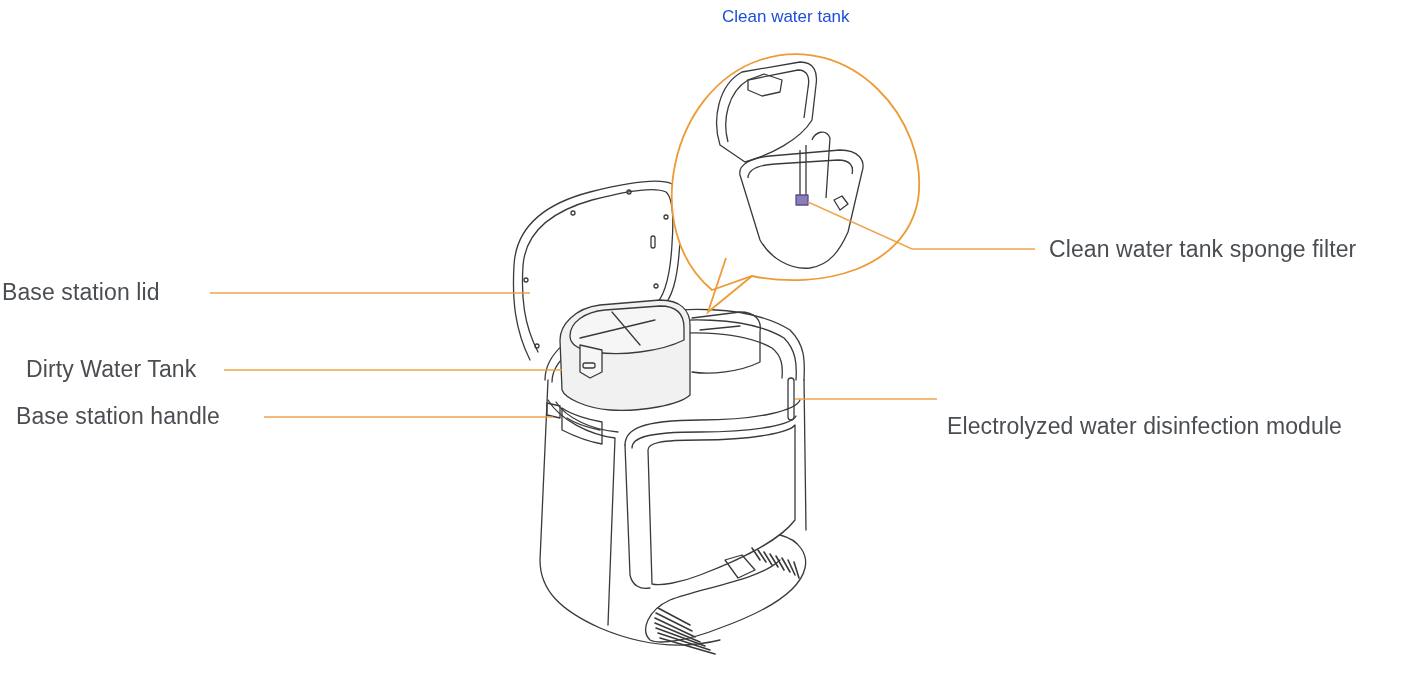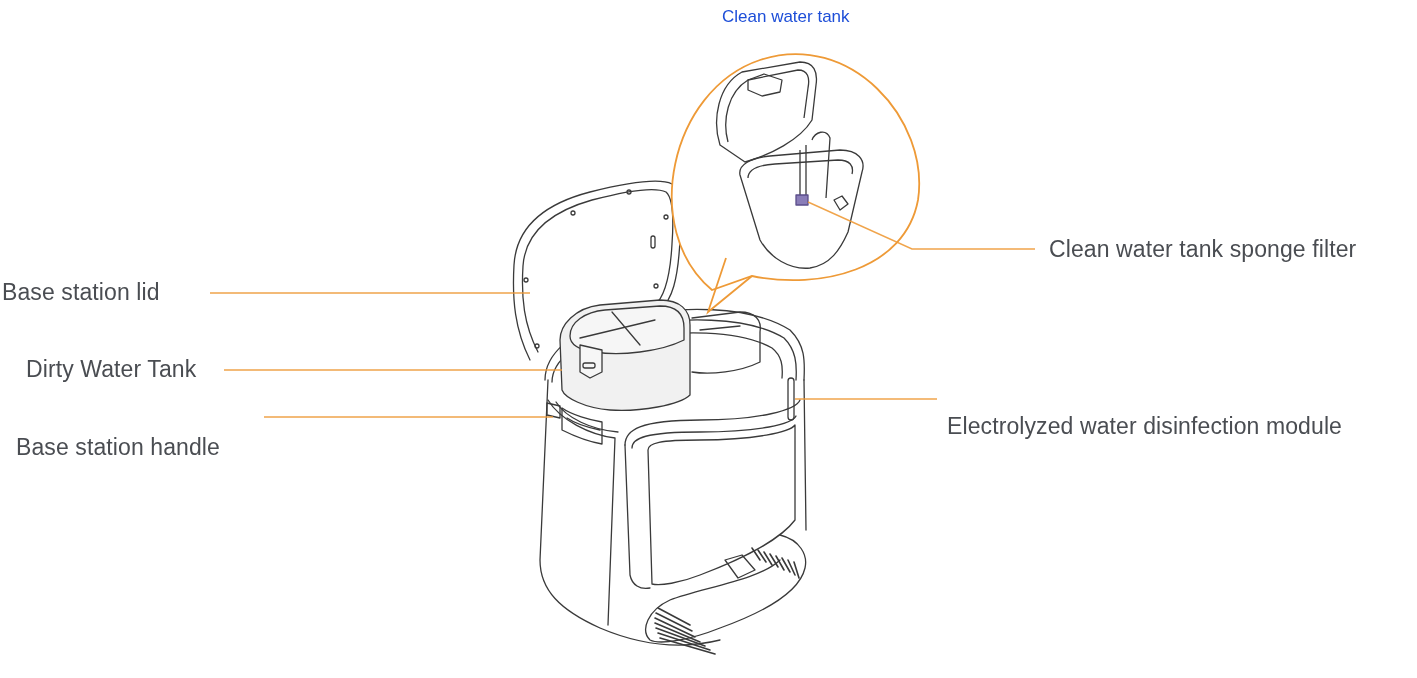--- a/index.html
+++ b/index.html
@@ -111,17 +111,17 @@
     <line x1="795" y1="399" x2="937" y2="399"></line>
   </g>
 </svg>
 
 <div class="callout-title" style="left:722px; top:8px;">Clean water tank</div>
 
 <div class="label" style="left:2px; top:281px;">Base station lid</div>
 
 <div class="label" style="left:16px; top:358px;margin-left:10px;">Dirty Water Tank</div>
 
-<div class="label" style="left:16px; top:405px;margin-top:31px;">Base station handle</div>
+<div class="label" style="left:16px; top:405px;">Base station handle</div>
 
 <div class="label" style="left:1049px; top:238px;">Clean water tank sponge filter</div>
 
 <div class="label" style="left:947px; top:388px;margin-top:27px;">Electrolyzed water disinfection module</div>
 
 </body></html>

